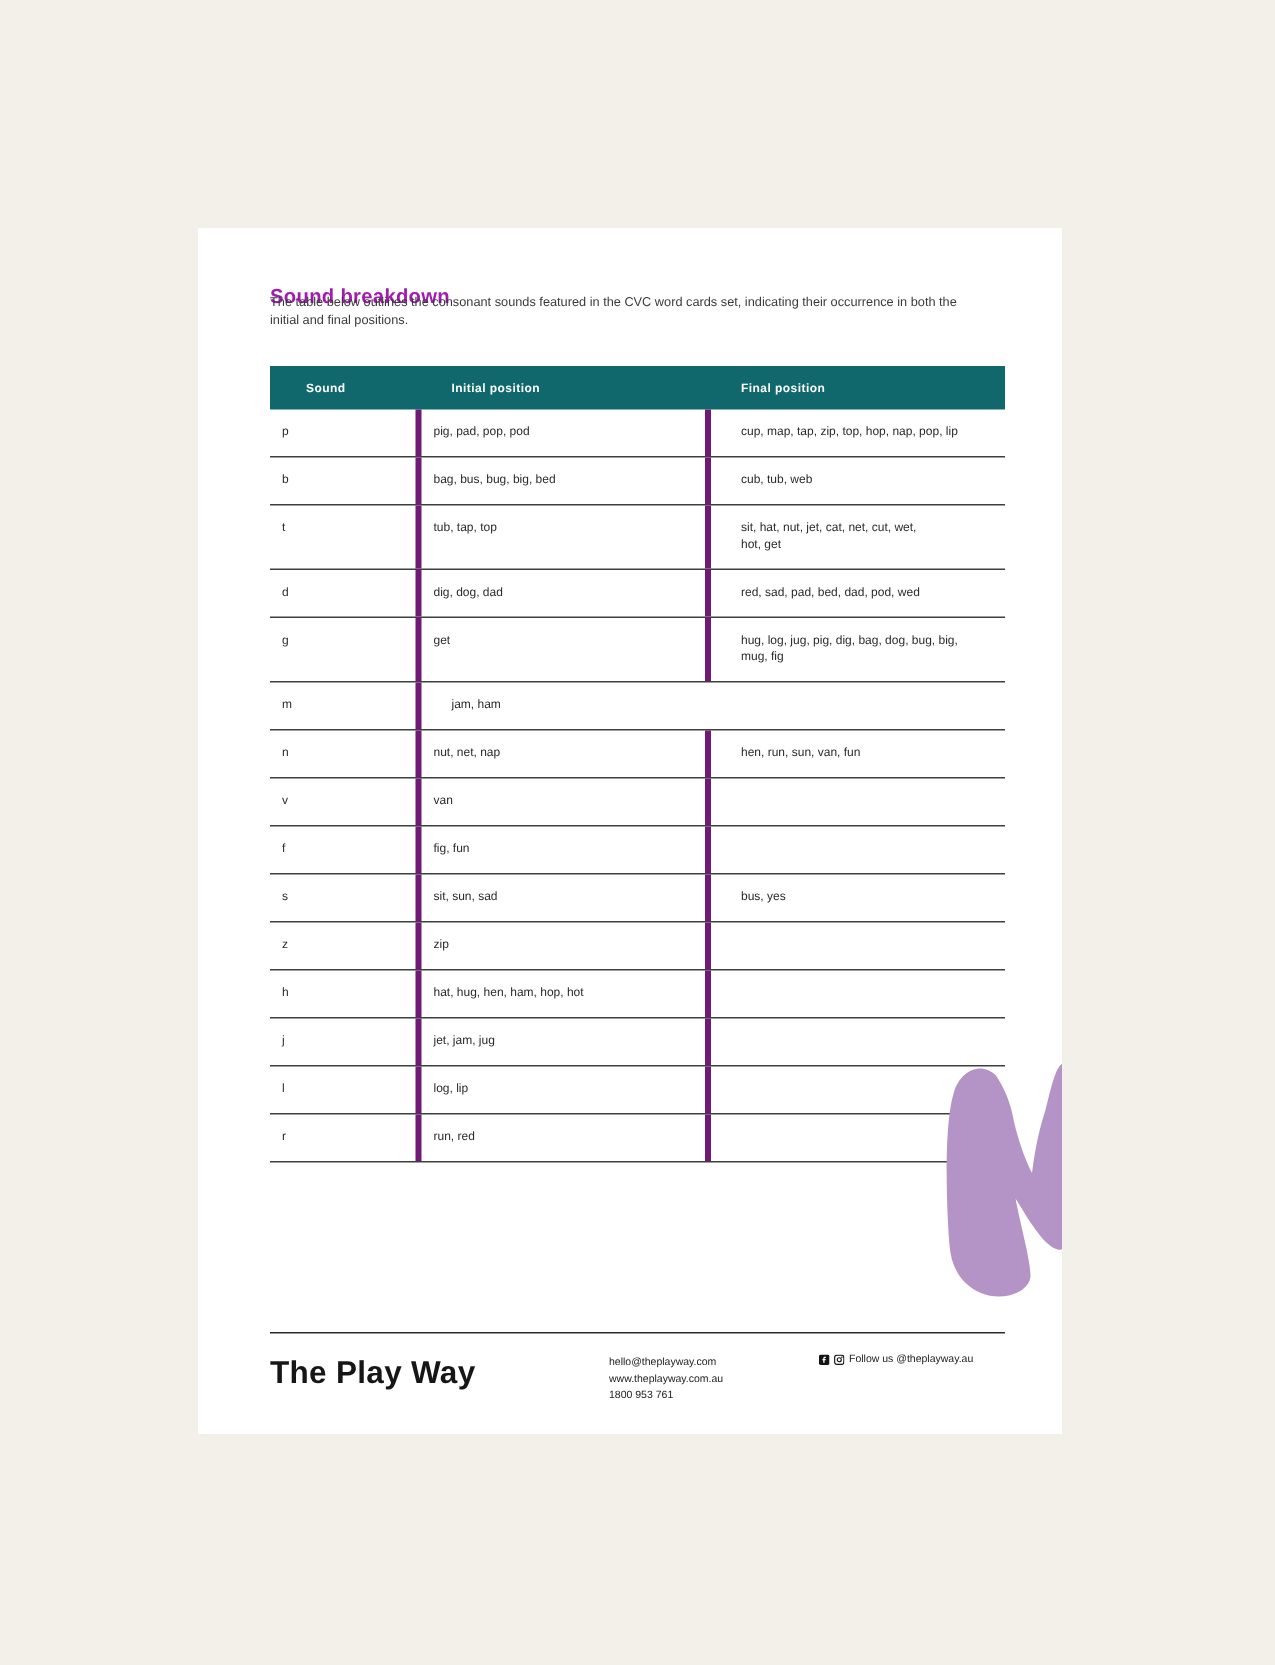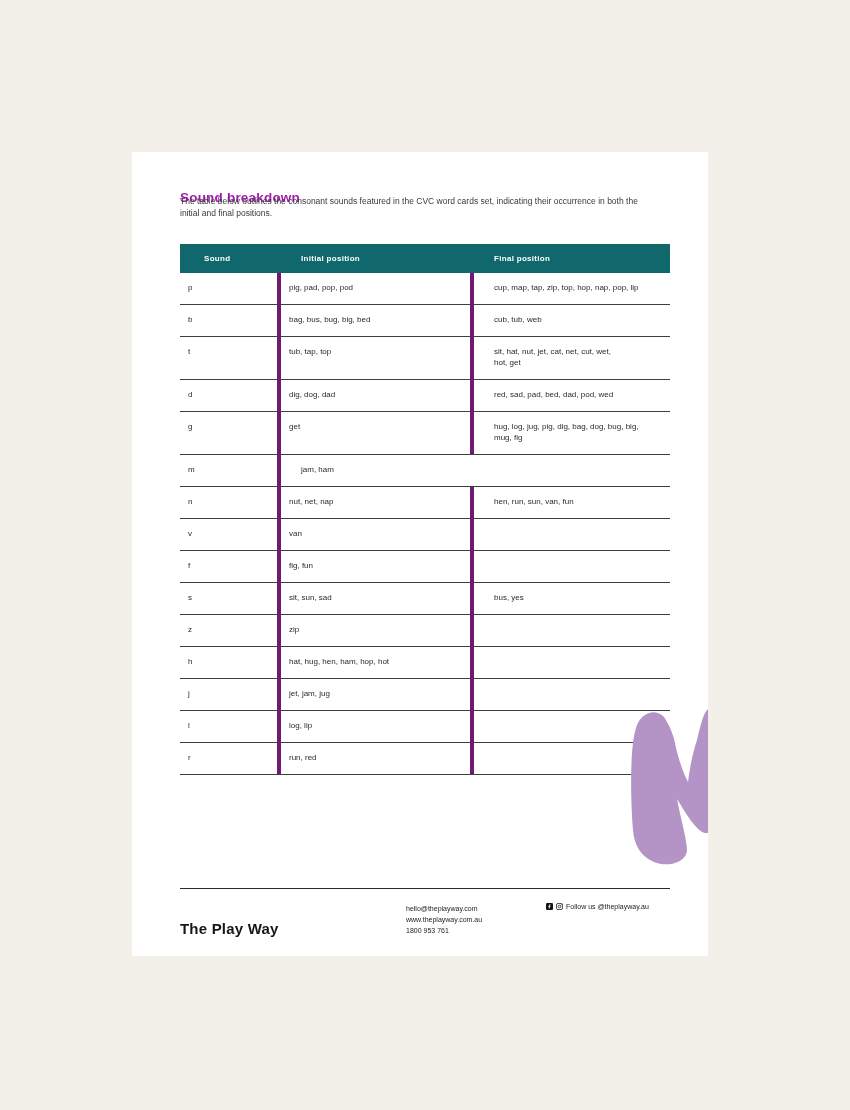--- a/index.html
+++ b/index.html
@@ -56,22 +56,22 @@
     width: 104px; height: 164px; z-index: 2;
     pointer-events: none;
   }
 
   .footer-line {
     position: absolute; left: 48px; top: 736px;
     width: 490px; height: 1px; background: #2a2a2a; z-index: 3;
   }
   .footer { position: absolute; left: 48px; top: 748px; width: 490px; z-index: 3; }
   .brand {
-    position: absolute; left: 0; top: 20px;
-    font-size: 15px; font-weight: 600; color: #161616; letter-spacing: 0.2px;
+    position: absolute; left: 0; top: 4px;
+    font-size: 21px; font-weight: 600; color: #161616; letter-spacing: 0.2px;
   }
   .contact {
     position: absolute; left: 226px; top: 3px;
     font-size: 7px; line-height: 11px; font-weight: 500; color: #1c1c1c;
   }
   .social {
     position: absolute; left: 366px; top: 3px;
     display: flex; align-items: center; gap: 3px;
     font-size: 7px; font-weight: 500; color: #1c1c1c;
   }

